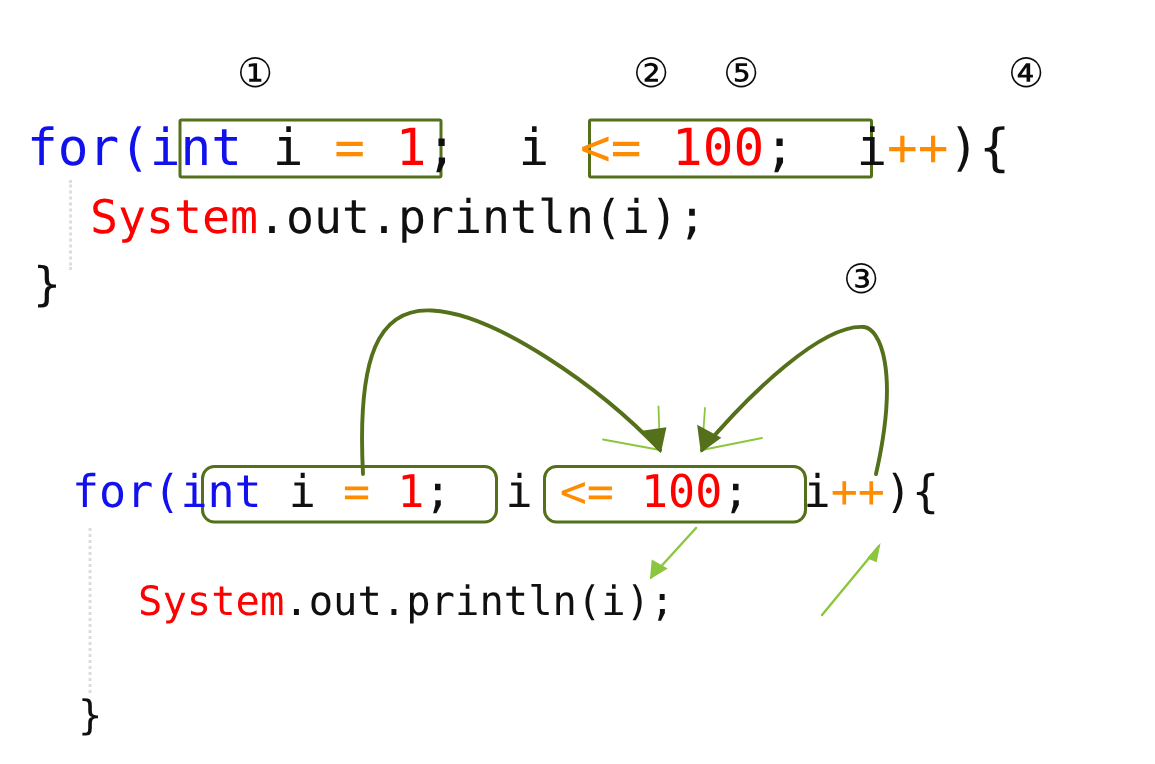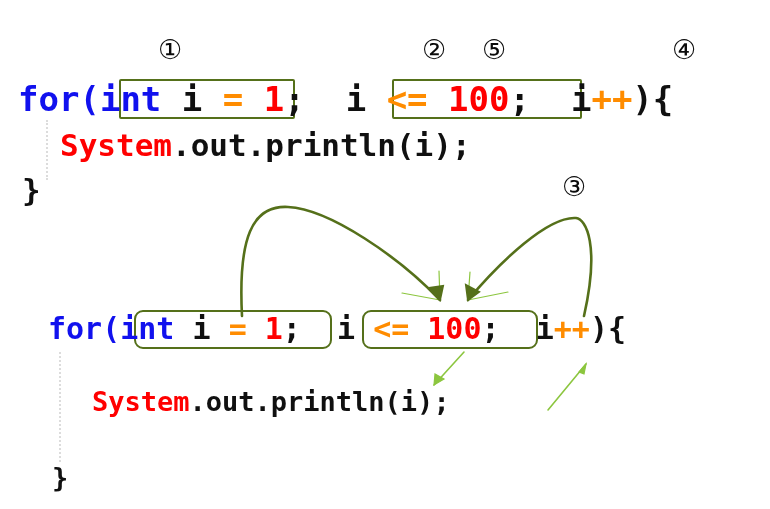--- a/index.html
+++ b/index.html
@@ -27,21 +27,21 @@
     position: absolute;
     width: 0;
     border-left: 2px dotted #dcdcdc;
   }
 
   
   .code-line {
     position: absolute;
     white-space: pre;
     font-family: "DejaVu Sans Mono", "Liberation Mono", monospace;
-    font-weight: bold;
+    font-weight: normal;
     letter-spacing: 0px;
     line-height: 1;
   }
   .tok { }
   .c-blue   { color: #1111ee; }
   .c-black  { color: #101010; }
   .c-orange { color: #ff8c00; }
   .c-red    { color: #ff0000; }
 
   

